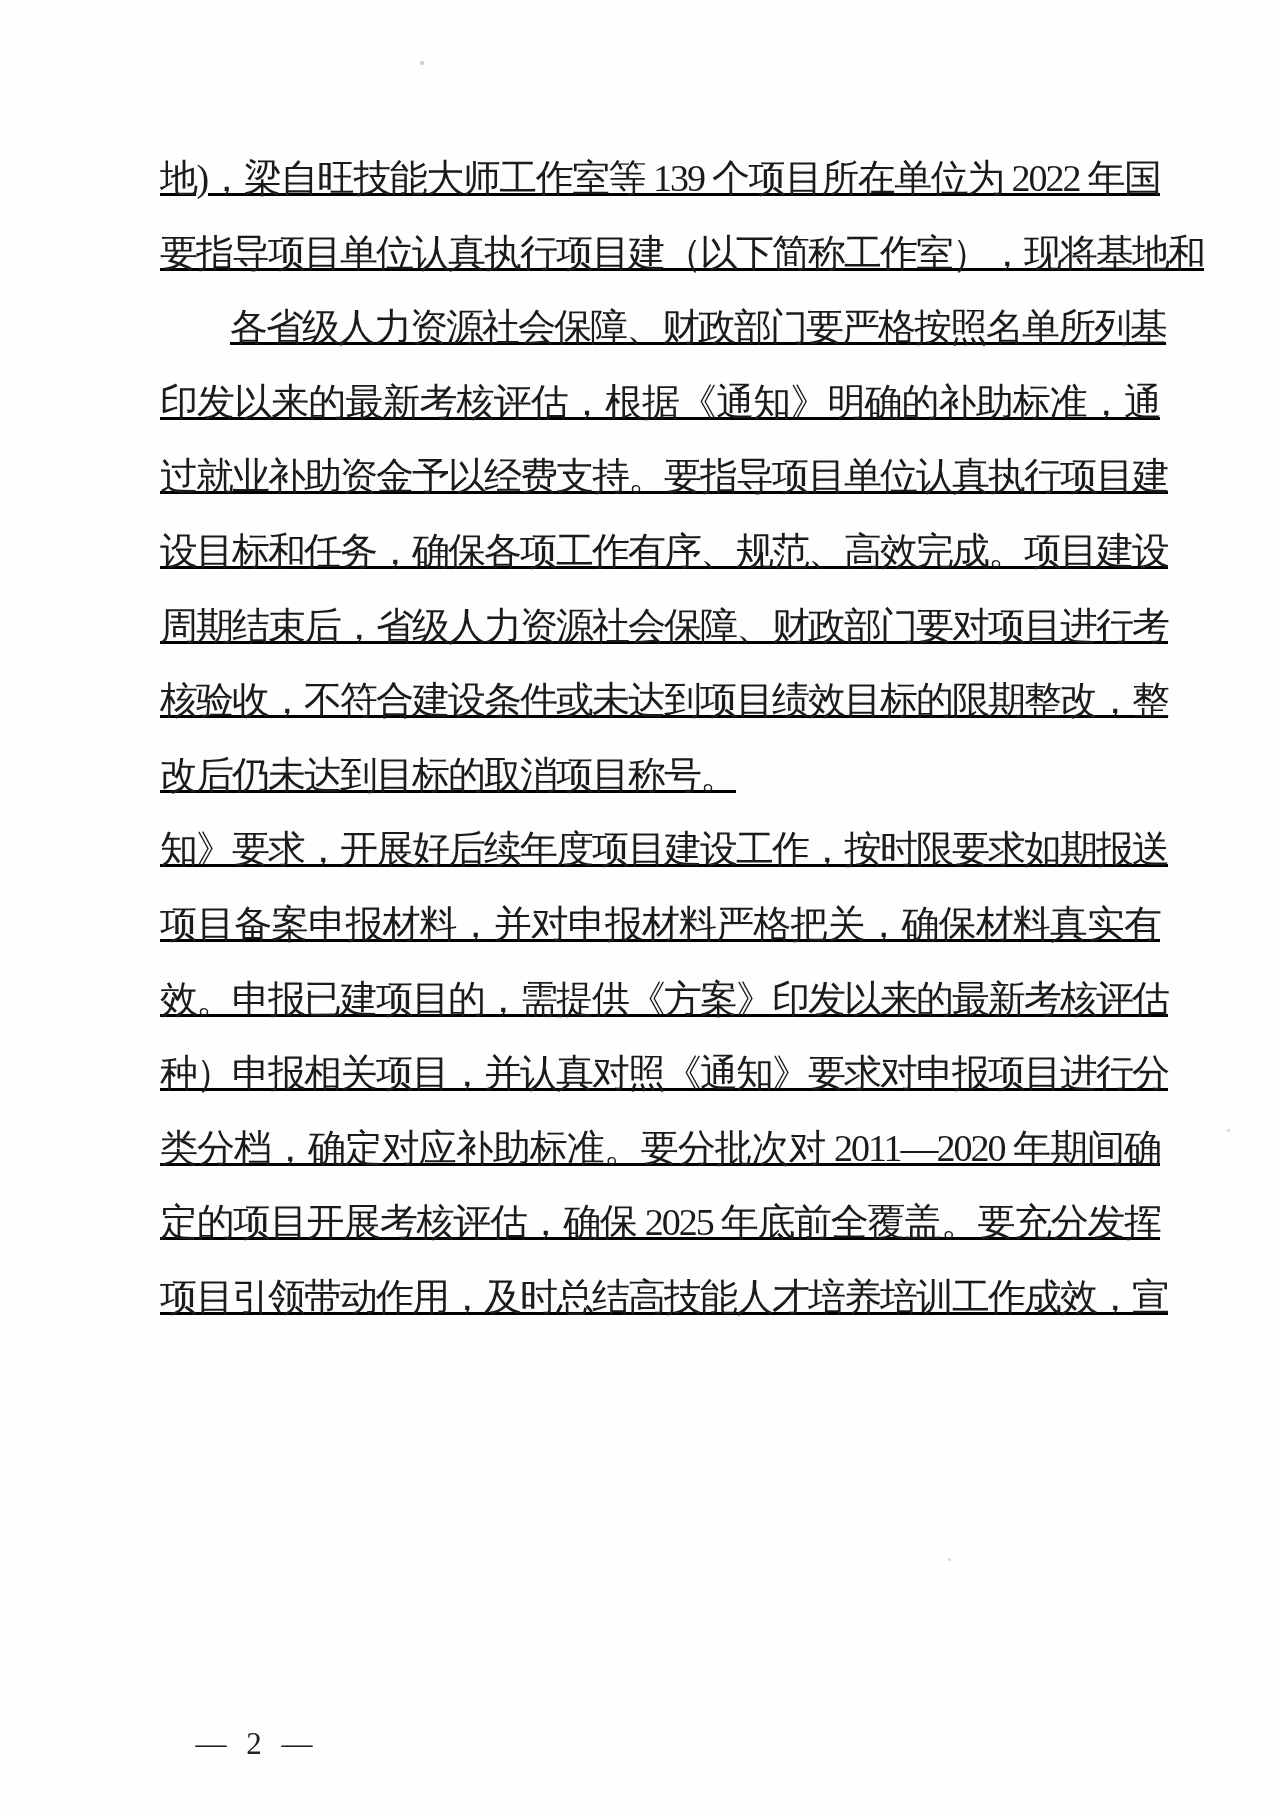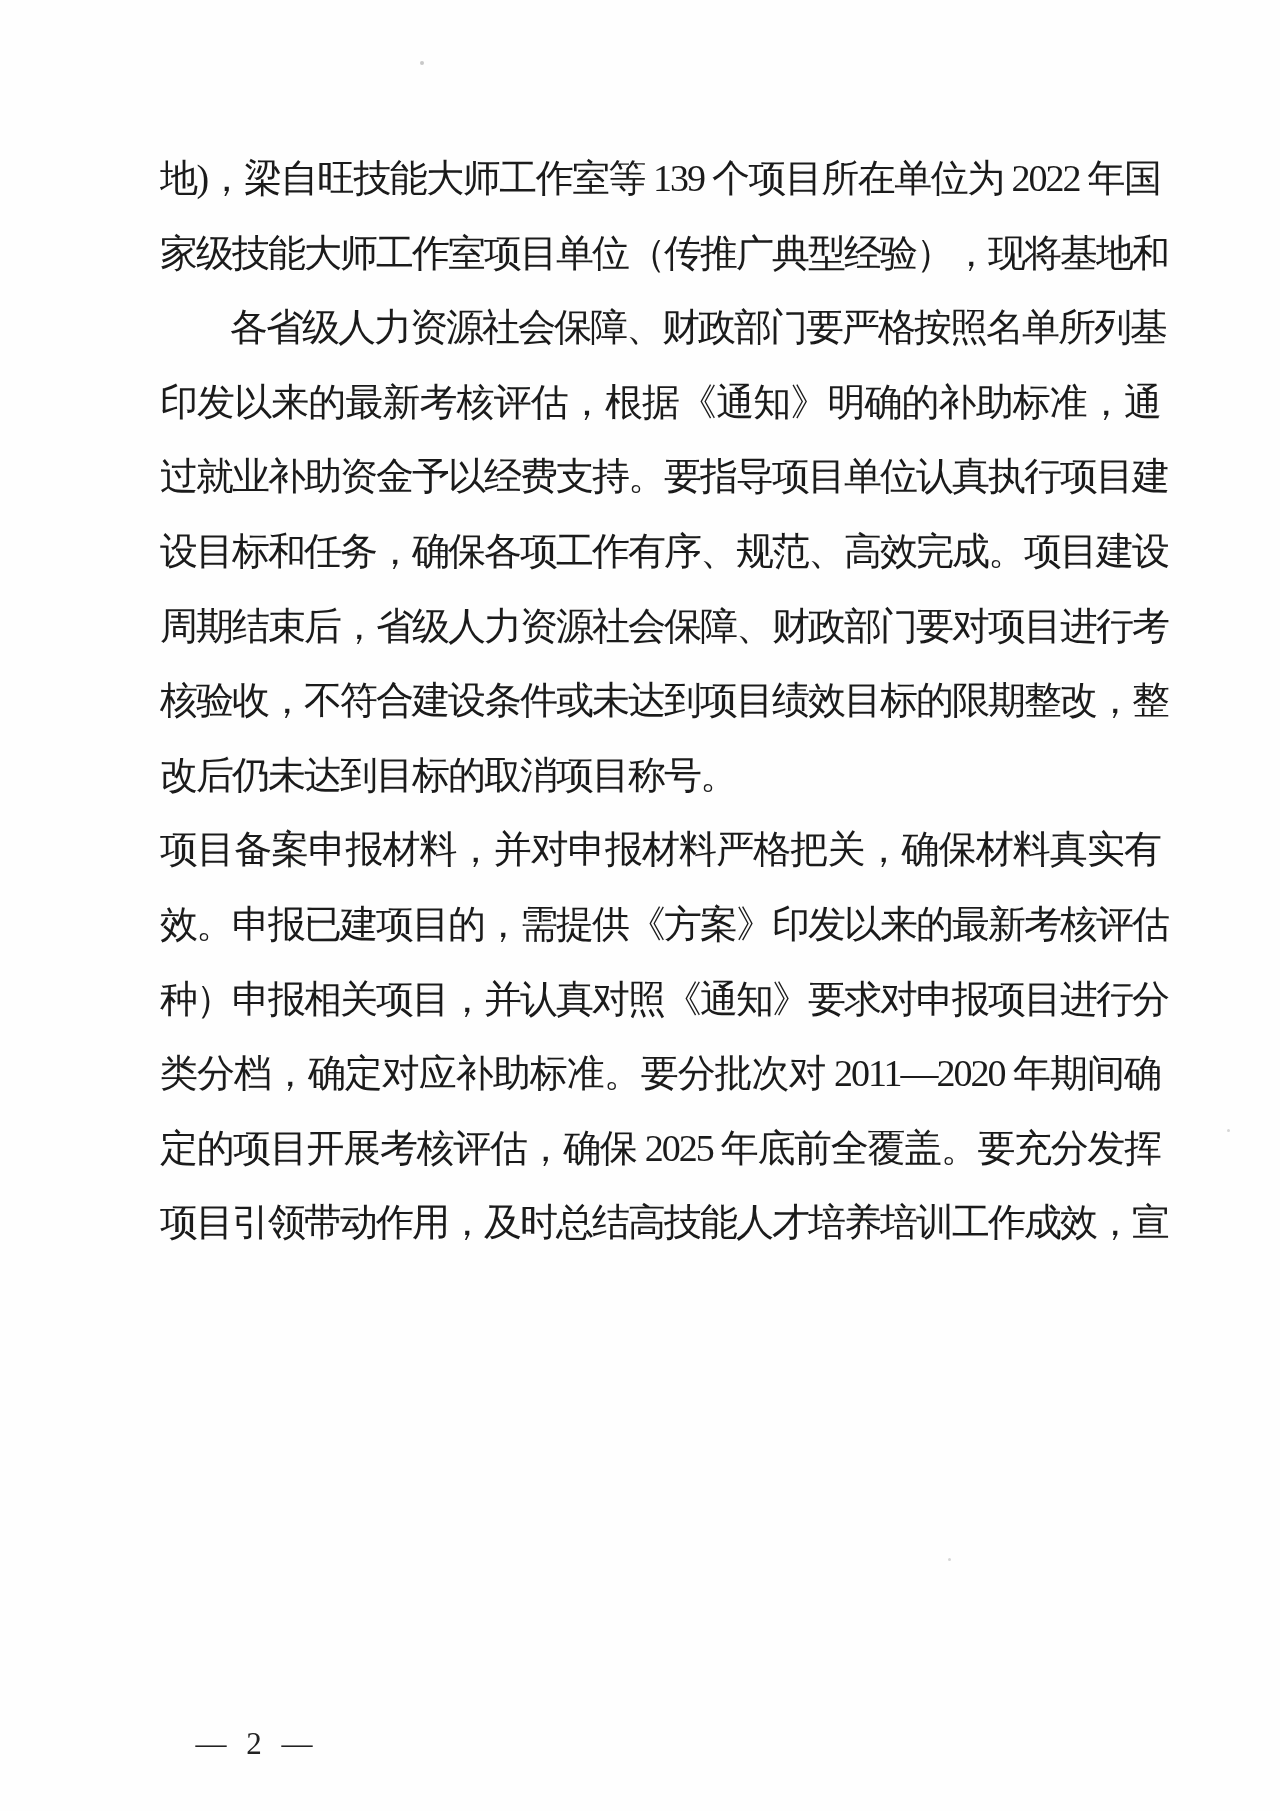--- a/index.html
+++ b/index.html
@@ -14,20 +14,21 @@
     margin: 0 auto;
     background: #fefefe;
     overflow: hidden;
     font-family: "Liberation Serif", "DejaVu Serif", serif;
   }
   .doc-body {
     position: absolute;
     left: 160px;
     top: 141px;
     width: 1000px;
+    text-decoration: underline;
   }
   .line {
     height: 74.6px;
     line-height: 74.6px;
     font-size: 38px;
     letter-spacing: -2px;
     color: #1b1b1b;
     white-space: nowrap;
     text-align: justify;
     text-align-last: justify;
@@ -67,28 +68,29 @@
 
 <div class="page">
 
   <div class="speck s1"></div>
   <div class="speck s2"></div>
   <div class="speck s3"></div>
   <div class="speck s4"></div>
 
   <main class="doc-body">
     <div class="line">地)，梁自旺技能大师工作室等 139 个项目所在单位为 2022 年国</div>
-    <div class="line">家级技能大师工作室项目单位（传推广典型经验），现将基地和</div>
+    <div class="line">要指导项目单位认真执行项目建（以下简称工作室），现将基地和</div>
     <div class="line indent">各省级人力资源社会保障、财政部门要严格按照名单所列基</div>
     <div class="line">印发以来的最新考核评估，根据《通知》明确的补助标准，通</div>
     <div class="line">过就业补助资金予以经费支持。要指导项目单位认真执行项目建</div>
     <div class="line">设目标和任务，确保各项工作有序、规范、高效完成。项目建设</div>
     <div class="line">周期结束后，省级人力资源社会保障、财政部门要对项目进行考</div>
     <div class="line">核验收，不符合建设条件或未达到项目绩效目标的限期整改，整</div>
     <div class="line end">改后仍未达到目标的取消项目称号。</div>
+    <div class="line">知》要求，开展好后续年度项目建设工作，按时限要求如期报送</div>
     <div class="line">项目备案申报材料，并对申报材料严格把关，确保材料真实有</div>
     <div class="line">效。申报已建项目的，需提供《方案》印发以来的最新考核评估</div>
     <div class="line">种）申报相关项目，并认真对照《通知》要求对申报项目进行分</div>
     <div class="line">类分档，确定对应补助标准。要分批次对 2011—2020 年期间确</div>
     <div class="line">定的项目开展考核评估，确保 2025 年底前全覆盖。要充分发挥</div>
     <div class="line">项目引领带动作用，及时总结高技能人才培养培训工作成效，宣</div>
   </main>
 
   <div class="page-number">— 2 —</div>
 

